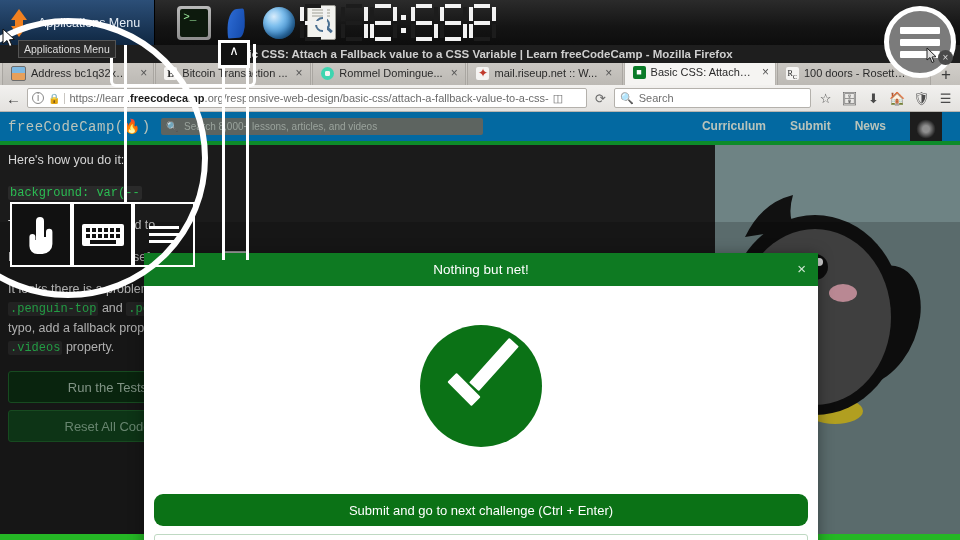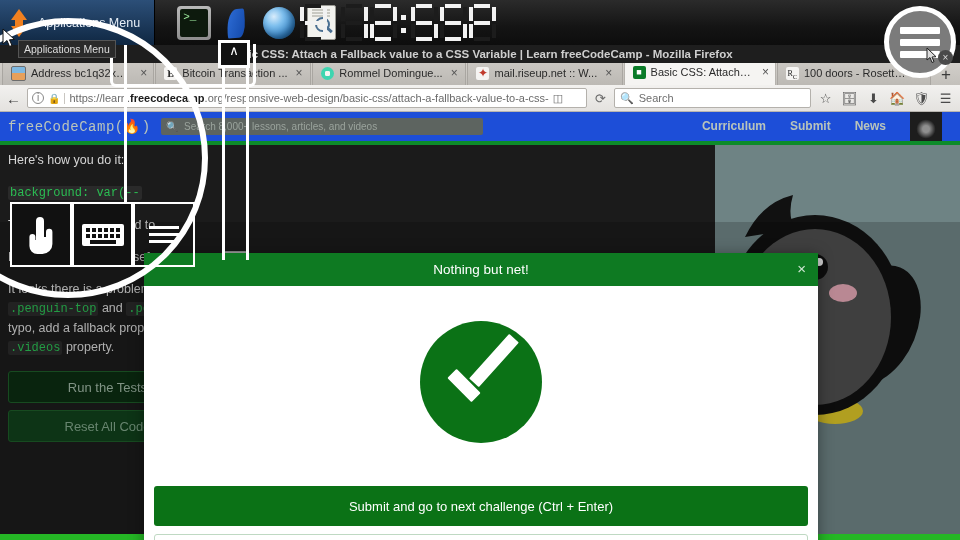--- a/index.html
+++ b/index.html
@@ -109,21 +109,21 @@
   .url-sep{width:1px;height:11px;background:#c9c6c1;}
   .url-text{white-space:nowrap;overflow:hidden;color:#6a6a6a;}
   .url-text b{color:#1a1a1a;font-weight:bold;}
   .urlbar-right{display:flex;align-items:center;gap:4px;color:#6a6a6a;font-size:11px;}
   .searchbar{width:185px;height:18px;background:#fff;border:1px solid #b4b1ac;border-radius:2px;
     display:flex;align-items:center;gap:5px;padding:0 5px;font-size:11px;color:#6e6e6e;}
   .nv-tool{width:19px;height:19px;display:flex;align-items:center;justify-content:center;color:#4a4a4a;font-size:13px;}
 
   
   .page{position:absolute;left:0;top:111px;width:960px;height:429px;background:#1b1b1b;overflow:hidden;}
-  .fcc-header{position:absolute;left:0;top:0;width:960px;height:30px;background:#1d4ed8;display:flex;align-items:center;padding:0 8px;box-sizing:border-box;}
+  .fcc-header{position:absolute;left:0;top:0;width:960px;height:30px;background:#0369a1;display:flex;align-items:center;padding:0 8px;box-sizing:border-box;}
   .fcc-logo{color:#b9c4bb;font-family:"Liberation Mono",monospace;font-size:14px;letter-spacing:.5px;}
   .fcc-search{margin-left:10px;width:310px;height:17px;background:#5d6460;border-radius:2px;display:flex;align-items:center;gap:5px;padding:0 6px;}
   .fcc-search span{color:#9aa39c;font-size:10px;}
   .fcc-nav{margin-left:auto;display:flex;align-items:center;gap:24px;padding-right:10px;}
   .fcc-nav a{color:#b9c4bb;font-size:12px;text-decoration:none;font-weight:bold;}
   .fcc-avatar{width:32px;height:30px;background:#141414;background-image:radial-gradient(circle at 50% 60%,#8f8f8f 14%,#1d1d1d 40%);}
 
   .fcc-greenbar{position:absolute;left:0;top:30px;width:960px;height:4px;background:#0d8b2a;}
 
   
@@ -157,21 +157,21 @@
   .modal-head{height:33px;background:#0e7a22;display:flex;align-items:center;justify-content:center;position:relative;}
   .modal-title{color:#fff;font-size:13.5px;}
   .modal-close{position:absolute;right:12px;top:7px;color:#cfe6d3;font-size:15px;line-height:18px;}
   .modal-body{flex:1;display:flex;align-items:center;justify-content:center;background:#fff;}
   .check-circle{width:122px;height:122px;border-radius:50%;background:#0b7216;position:relative;}
   .check-circle:before{content:"";position:absolute;left:27px;top:58px;width:34px;height:13px;background:#fff;
     transform:rotate(45deg);border-radius:1px;}
   .check-circle:after{content:"";position:absolute;left:44px;top:33px;width:60px;height:13px;background:#fff;
     transform:rotate(-48deg);border-radius:1px;}
   .modal-foot{padding:8px 10px 10px 10px;background:#fff;}
-  .btn-submit{height:40px;background:#0b7216;color:#fff;font-size:13px;border-radius:3px;
+  .btn-submit{height:32px;background:#0b7216;color:#fff;font-size:13px;border-radius:9px;
     display:flex;align-items:center;justify-content:center;}
   .btn-download{height:32px;margin-top:8px;background:#fff;color:#0b7216;font-size:13px;border-radius:3px;
     border:1px solid #bfd9c3;display:flex;align-items:center;justify-content:center;}
 
   
   .ring{position:absolute;left:-72px;top:18px;width:268px;height:268px;border:6px solid #fff;border-radius:50%;z-index:60;}
   .ctl-group{position:absolute;left:10px;top:202px;width:185px;height:65px;display:flex;z-index:61;}
   .ctl{width:62px;height:65px;background:#111;border:2px solid #fff;box-sizing:border-box;
     display:flex;align-items:center;justify-content:center;}
   .ctl.blank{background:transparent;border-color:#fff;}

